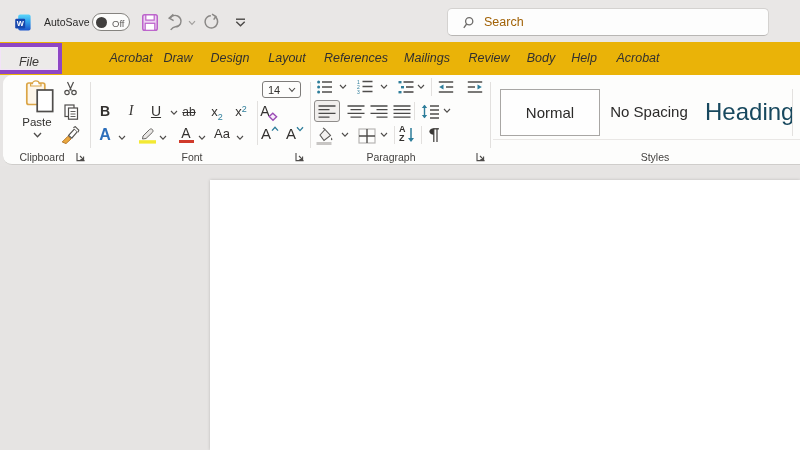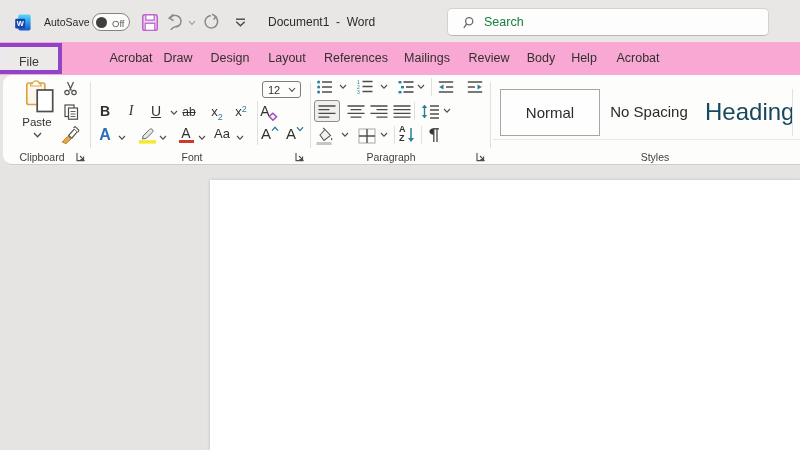--- a/index.html
+++ b/index.html
@@ -8,24 +8,24 @@
   .abs { position:absolute; }
 
   
   #titlebar { position:absolute; left:0; top:0; width:800px; height:42px; background:#e9e7e6; }
   #autosave { position:absolute; left:44px; top:16px; font-size:10.5px; letter-spacing:0px; color:#2b2a29; font-weight:400; }
   #toggle { position:absolute; left:92px; top:13px; width:38px; height:18px; border:1px solid #85837f; border-radius:10px; background:#fcfcfb; }
   #toggle .knob { position:absolute; left:2.5px; top:2.5px; width:11px; height:11px; border-radius:50%; background:#413f3e; }
   #toggle .off { position:absolute; left:19px; top:3.5px; font-size:9.5px; color:#5f5d5b; }
   #doctitle { position:absolute; left:268px; top:15px; font-size:12px; color:#2b2a29; }
   #searchbox { position:absolute; left:447px; top:8px; width:322px; height:28px; background:#fdfdfd; border:1px solid #d4d2d0; border-bottom-color:#b8b6b4; border-radius:5px; }
-  #searchbox .stext { position:absolute; left:36px; top:6px; font-size:12.5px; color:#15803d; }
-
-  
-  #tabrow { position:absolute; left:0; top:42px; width:800px; height:33px; background:#f9a8d4; }
+  #searchbox .stext { position:absolute; left:36px; top:6px; font-size:12.5px; color:#a16207; }
+
+  
+  #tabrow { position:absolute; left:0; top:42px; width:800px; height:33px; background:#eab308;font-style:italic; }
   .tab { position:absolute; top:9px; font-size:12.5px; color:#33312f; transform:translateX(-50%); white-space:nowrap; }
   #filebox { position:absolute; left:-4px; top:1px; width:66px; height:31px; border:4px solid #8e46c4; background:#eceae9; box-shadow:inset 0 0 0 1px #f2e3f8; }
   #filebox span { position:absolute; left:50%; top:7.5px; transform:translateX(-50%); font-size:12.5px; color:#3a3836; }
 
   
   #ribbon { position:absolute; left:0; top:75px; width:800px; height:91px; background:transparent; }
   #ribboncard { position:absolute; left:3px; top:0; width:797px; height:90px; background:#fdfdfc; border-radius:9px 0 0 9px; border-bottom:1px solid #cfcdcb; }
   .vsep { position:absolute; top:7px; width:1px; height:66px; background:#e2e0de; }
   .glabel { position:absolute; top:76px; font-size:10.5px; color:#444240; transform:translateX(-50%); }
   .launcher { position:absolute; top:77px; width:10px; height:10px; }
@@ -84,21 +84,20 @@
   <svg class="abs" style="left:202px; top:13px;" width="18" height="18" viewBox="0 0 18 18">
     <path d="M10 1.2 L13.9 3.5 L11.7 6.6" fill="none" stroke="#8a8886" stroke-width="1.5"></path>
     <path d="M12.9 3.4 C15.1 5.1 16.1 8.1 15.1 10.9 C13.9 14.1 10.4 15.8 7.2 14.6 C4 13.5 2.3 10 3.4 6.8 C4.3 4.4 6.5 2.8 8.9 2.7" fill="none" stroke="#8a8886" stroke-width="1.5"></path>
   </svg>
 
   <svg class="abs" style="left:235px; top:18px;" width="11" height="9" viewBox="0 0 11 9">
     <path d="M1 1.2 h9" stroke="#4a4846" stroke-width="1.4" fill="none"></path>
     <path d="M1.3 3.8 L5.5 7.8 L9.7 3.8" fill="none" stroke="#4a4846" stroke-width="1.4"></path>
   </svg>
 
-  <span id="doctitle">Document1&nbsp;&nbsp;-&nbsp;&nbsp;Word</span>
 
   <div id="searchbox">
     <svg class="abs" style="left:15px; top:7px;" width="14" height="14" viewBox="0 0 14 14">
       <circle cx="6.2" cy="5.2" r="3.6" fill="none" stroke="#6e6c6a" stroke-width="1.3"></circle>
       <path d="M3.6 8 L0.8 11.8" stroke="#6e6c6a" stroke-width="1.3"></path>
     </svg>
     <span class="stext">Search</span>
   </div>
 </div>
 
@@ -152,21 +151,21 @@
     <path d="M7.6 9.4 L13.6 2.8 L16.4 5.6 L10.8 12.2 Z" fill="#ffffff" stroke="#55534f" stroke-width="1.2"></path>
     <path d="M12.4 1.8 L14.2 0.6 L17.8 4.2 L17 6.2" fill="#ffffff" stroke="#55534f" stroke-width="1.1"></path>
   </svg>
   <div class="glabel" style="left:42px;">Clipboard</div>
   <svg class="launcher" style="left:76px;" viewBox="0 0 10 10">
     <path d="M1 1 L1 8.6 L8.6 8.6" fill="none" stroke="#4f4d4b" stroke-width="1.1"></path>
     <path d="M4 4 L7.6 7.6 M7.6 4.4 v3.2 h-3.2" fill="none" stroke="#4f4d4b" stroke-width="1.1"></path>
   </svg>
 
   <div class="combo" style="left:262px; top:6px; width:39px; height:17px;">
-      <span style="position:absolute; left:5px; top:1.5px;">12</span>
+      <span style="position:absolute; left:5px; top:1.5px;">14</span>
     <svg class="abs" style="right:4px; top:5px;" width="8" height="6" viewBox="0 0 8 6">
         <path d="M1 1 L4 4.4 L7 1" fill="none" stroke="#4f4d4b" stroke-width="1.1"></path>
       </svg>
   </div>
 
   <div class="abs" style="left:105px; top:28px; transform:translateX(-50%); font-size:14px; font-weight:bold; color:#33312f;">B</div>
   <div class="abs" style="left:131px; top:28px; transform:translateX(-50%); font-size:14px; font-style:italic; font-family:'Liberation Serif',serif; color:#33312f;">I</div>
   <div class="abs" style="left:156px; top:28px; transform:translateX(-50%); font-size:14px; text-decoration:underline; color:#33312f;">U</div>
   <svg class="abs" style="left:170px; top:35px;" width="8" height="6" viewBox="0 0 8 6">
       <path d="M1 1 L4 4.2 L7 1" fill="none" stroke="#4f4d4b" stroke-width="1.1"></path>

